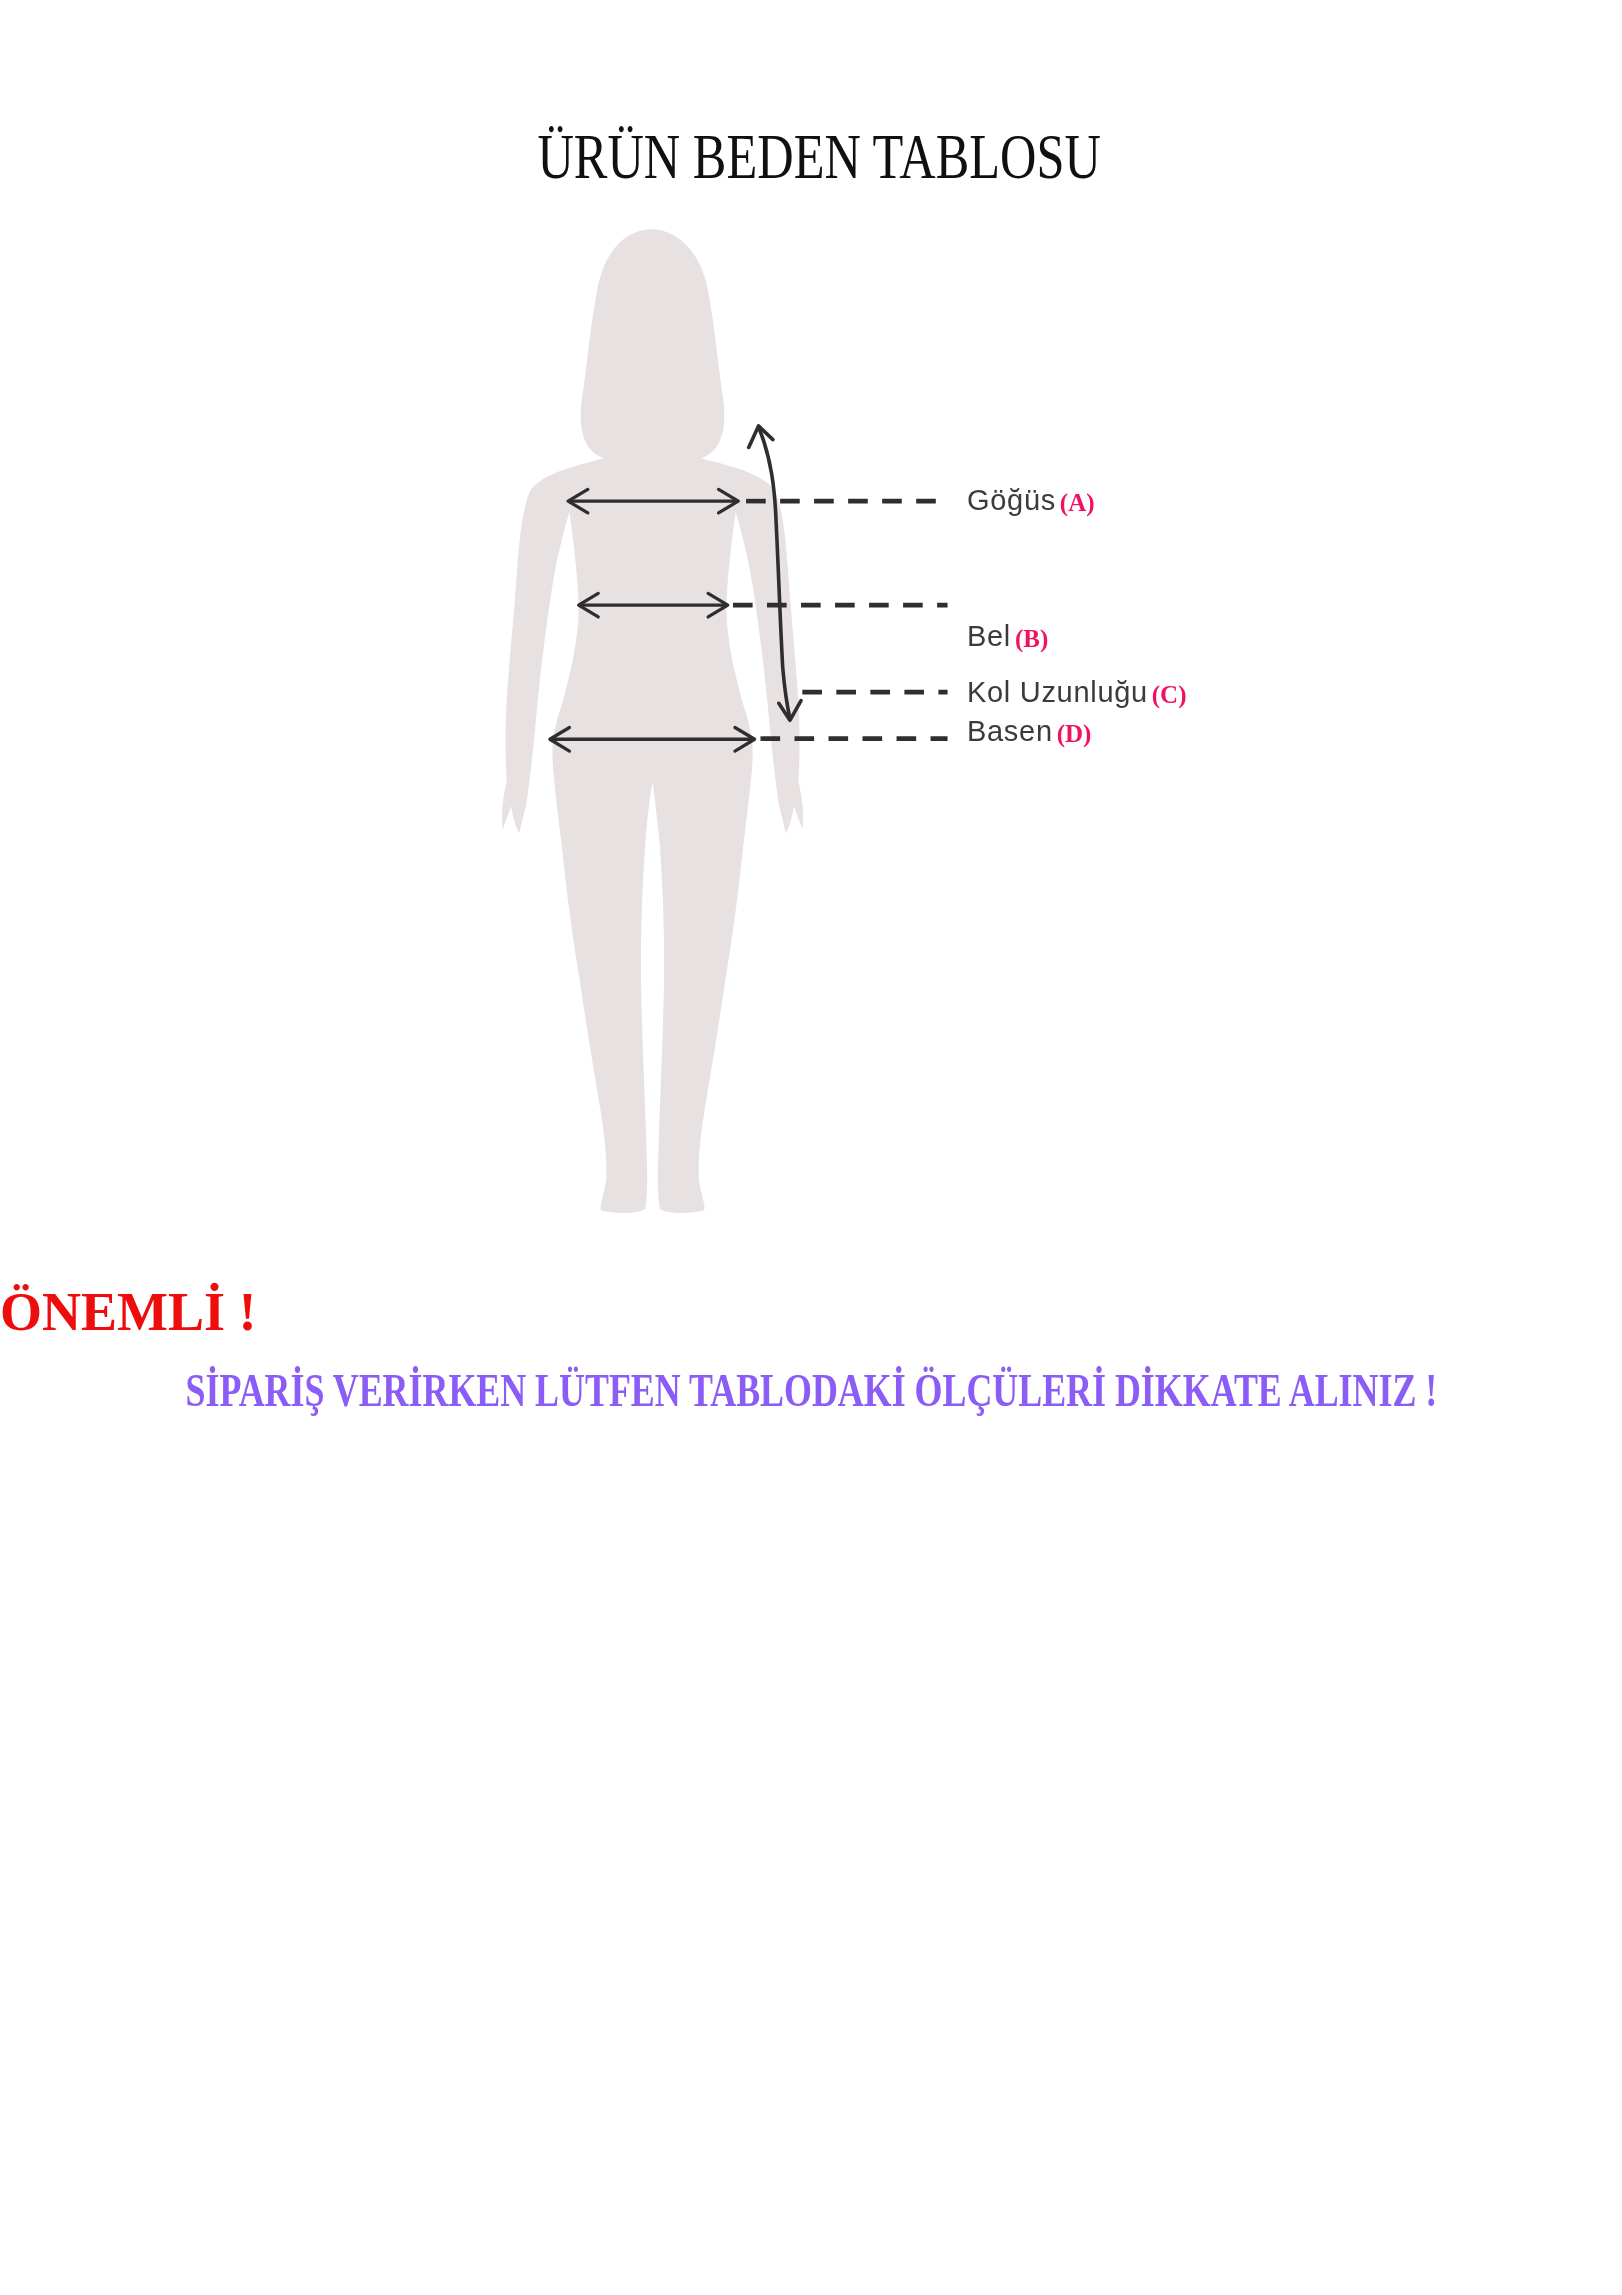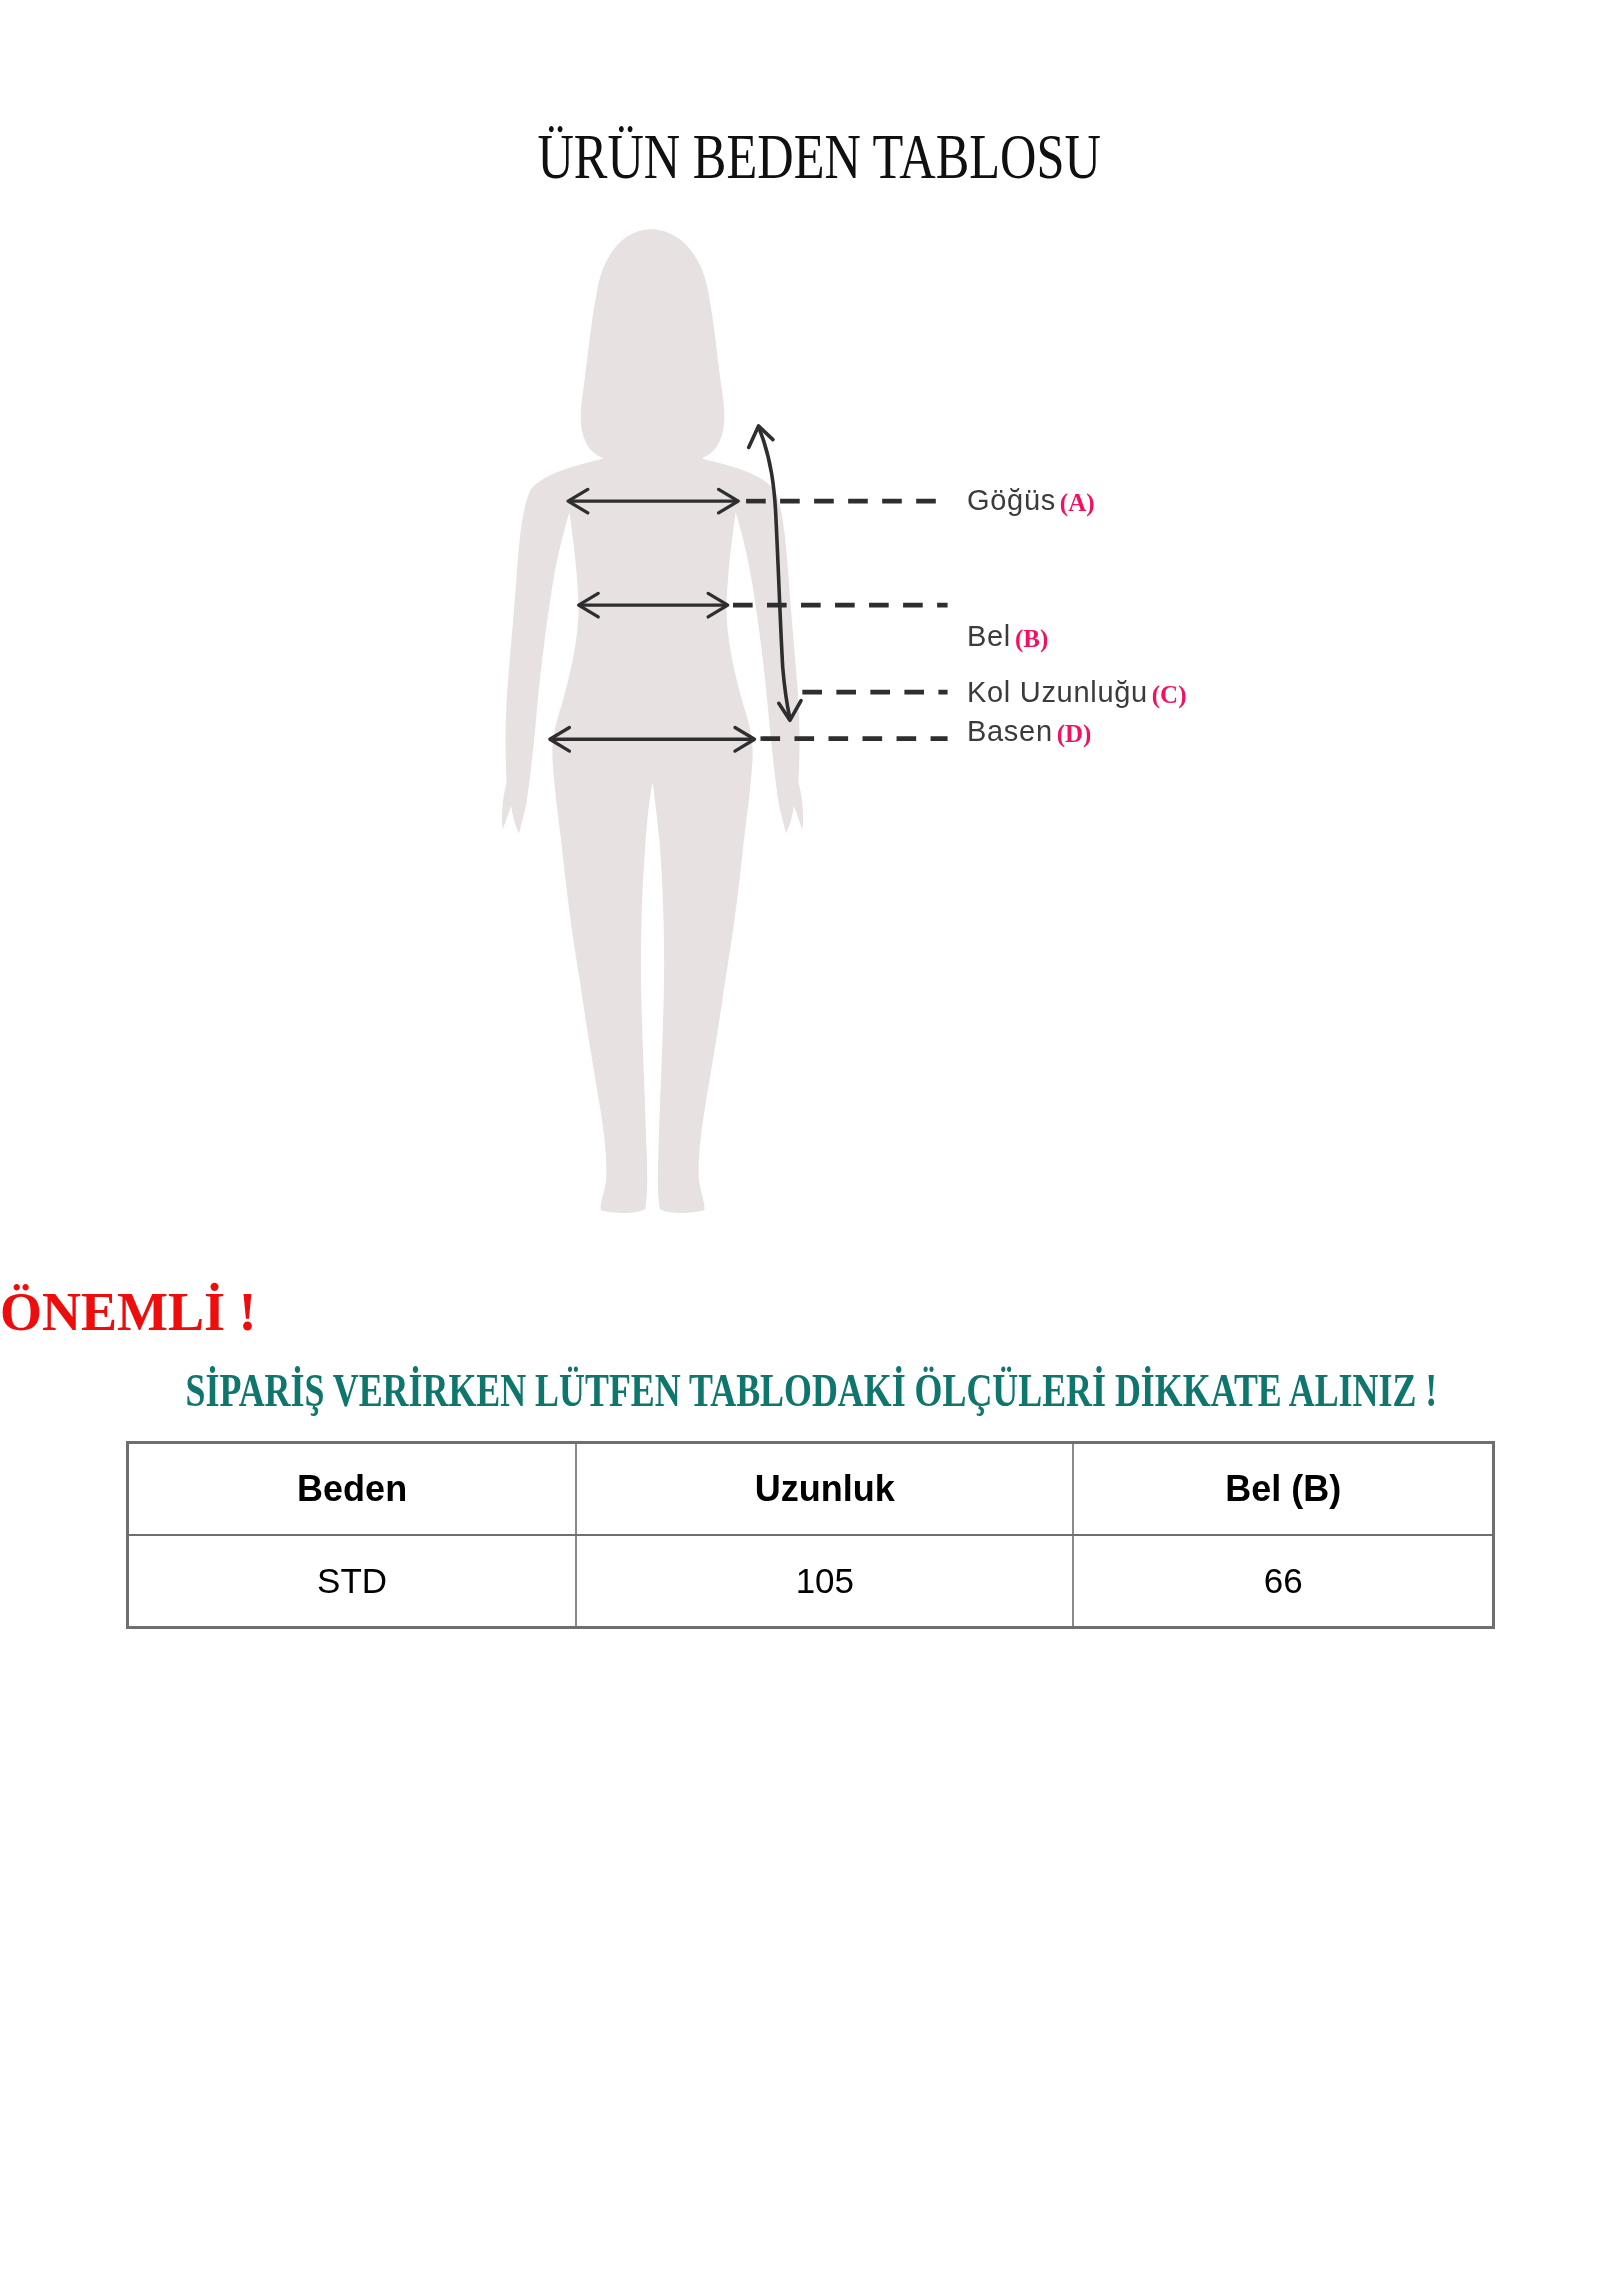--- a/index.html
+++ b/index.html
@@ -30,21 +30,21 @@
   }
   
   .notice-heading{
     position:absolute;top:1285px;left:0;width:100%;
     font-family:"Liberation Serif",serif;font-weight:700;font-size:54px;
     line-height:1;color:#ee0d0d;white-space:nowrap;
   }
   .notice-sub{
     position:absolute;top:1368px;left:0;width:100%;text-align:center;
     font-family:"Liberation Serif",serif;font-weight:700;font-size:46px;
-    line-height:1;color:#0f766e;white-space:nowrap;
+    line-height:1;color:#8b5cf6;white-space:nowrap;
   }
   .squeeze-sub{display:inline-block;transform:scaleX(0.78);transform-origin:50% 50%;}
   
   .size-table{
     position:absolute;left:126px;top:1441px;width:1369px;height:180px;
     border-collapse:collapse;table-layout:fixed;background:#ffffff;
   }
   .size-table td,.size-table th{
     border:2px solid #8a8a8a;text-align:center;vertical-align:middle;
     font-family:"Liberation Sans",sans-serif;color:#000000;padding:0;
@@ -170,34 +170,15 @@
     <span class="mletter">(C)</span>
   </div>
   <div class="mlabel" style="top:731px">
     <span class="mname">Basen</span>
     <span class="mletter">(D)</span>
   </div>
 
   <div class="notice-heading">ÖNEMLİ !</div>
   <div class="notice-sub"><span class="squeeze-sub">SİPARİŞ VERİRKEN LÜTFEN TABLODAKİ ÖLÇÜLERİ DİKKATE ALINIZ !</span></div>
 
-  <table class="size-table">
-    <colgroup>
-      <col style="width:32.85%">
-      <col style="width:36.40%">
-      <col style="width:30.75%">
-    </colgroup>
-    <tbody>
-        <tr class="hdr">
-      <td>Beden</td>
-      <td>Uzunluk</td>
-      <td>Bel (B)</td>
-    </tr>
-    <tr class="row">
-      <td>STD</td>
-      <td>105</td>
-      <td>66</td>
-    </tr>
-  </tbody>
-    </table>
 
 </div>
 
 
 </body></html>

